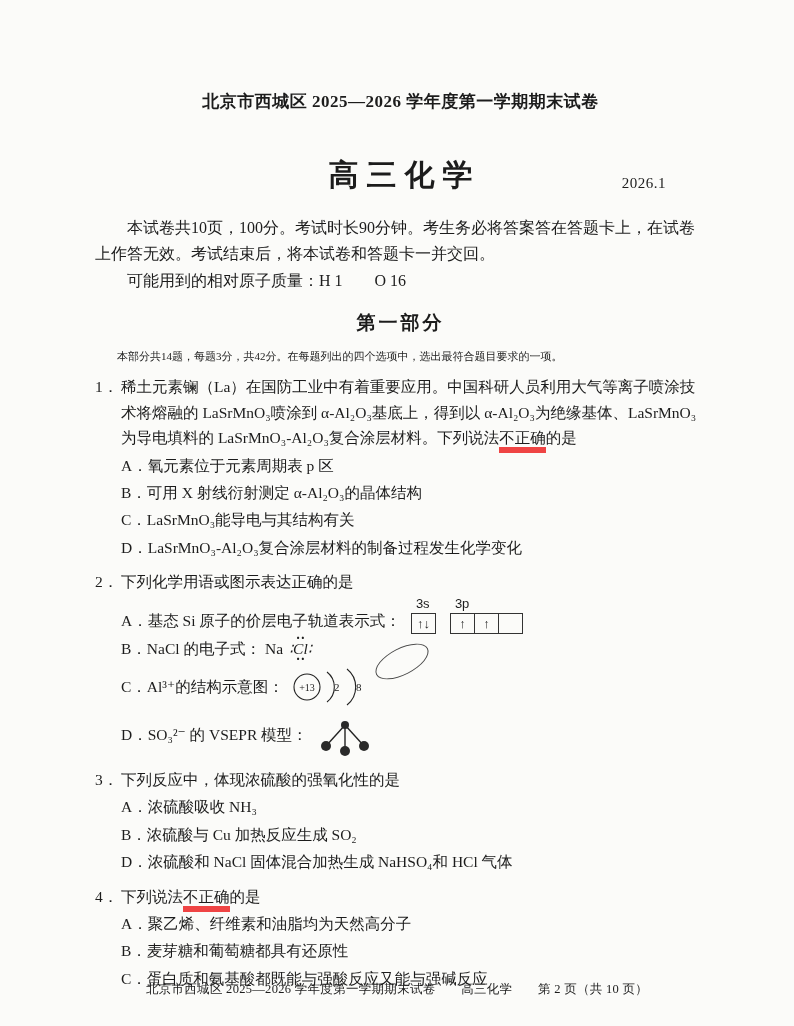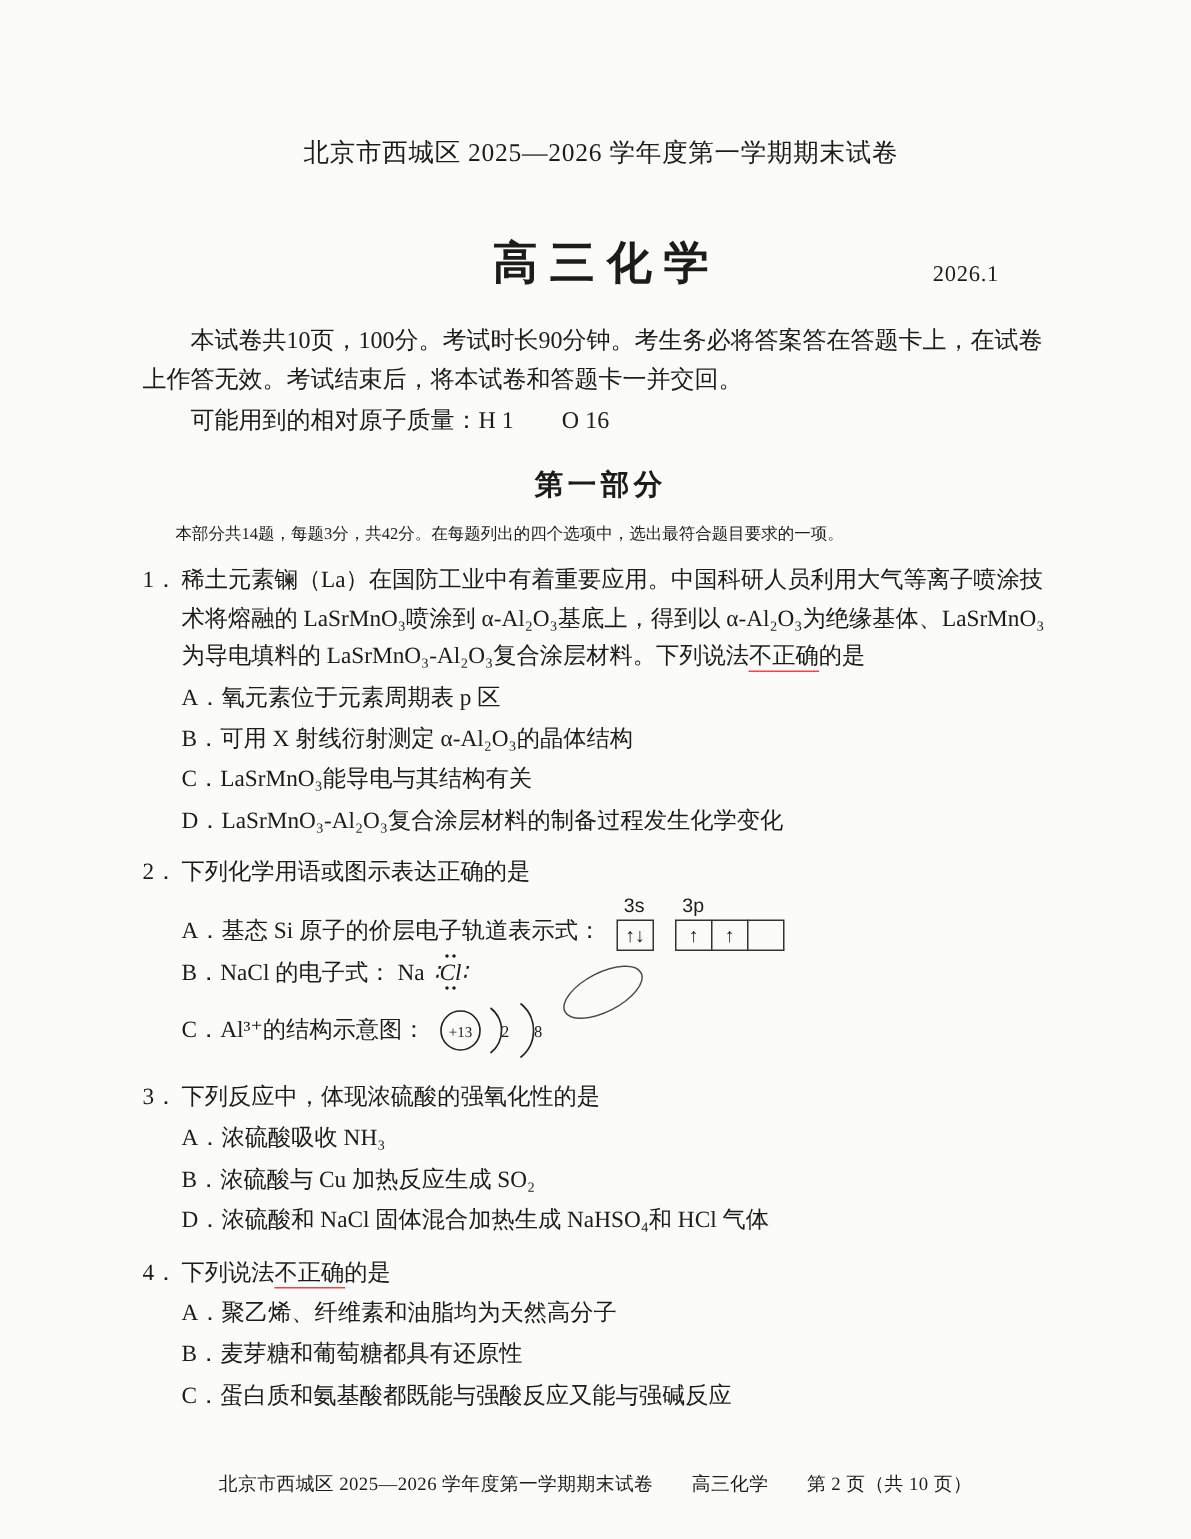--- a/index.html
+++ b/index.html
@@ -4,39 +4,39 @@
 <style>
   * { margin:0; padding:0; box-sizing:border-box; }
   html,body { background:#d9d9d9; }
   body { font-family:"Liberation Serif","DejaVu Serif",serif; color:#1c1c1c; }
   .page {
     width:794px; height:1026px; margin:0 auto; position:relative;
     background:#fbfbf9; overflow:hidden;
   }
   .content { position:absolute; left:95px; right:88px; top:0; }
 
-  .header-title { text-align:center; font-weight:normal; font-size:17px; margin-top:90px; letter-spacing:.5px; }
+  .header-title { text-align:center; font-weight:bold; font-size:17px; margin-top:90px; letter-spacing:.5px; }
 
   .exam-title-row { position:relative; text-align:center; margin-top:42px; height:40px; }
   .exam-title { font-size:30px; font-weight:bold; letter-spacing:8px; padding-left:8px; }
   .exam-date { position:absolute; right:40px; bottom:3px; font-size:15px; letter-spacing:.5px; }
 
   .intro { margin-top:20px; font-size:16px; line-height:1.6; }
   .intro p { text-indent:2em; }
   .atomic-mass { margin-top:2px; }
 
   .section-title { text-align:center; font-weight:bold; font-size:19px; letter-spacing:3px; margin-top:16px; }
 
   .section-intro { margin-top:12px; font-size:11px; line-height:1.6; text-indent:2em; }
 
   .question { margin-top:9px; font-size:15.5px; line-height:1.64; }
   .q-stem { display:flex; }
   .q-num { flex:0 0 26px; }
   .q-text { flex:1; }
-  .emph { border-bottom:1px solid #ef4444; padding-bottom:1px; }
+  .emph { border-bottom:6px solid #ef4444; padding-bottom:1px; }
   .q-options { padding-left:26px; }
   .q-option { margin-top:2px; position:relative; }
   .opt-flex { display:flex; align-items:flex-end; }
   .opt-flex-center { display:flex; align-items:center; }
   .opt-flex > span:first-child, .opt-flex-center > span:first-child { white-space:nowrap; }
 
   
   .orbital { display:inline-flex; align-items:flex-end; gap:14px; margin-left:10px; }
   .orb-group { display:inline-flex; flex-direction:column; align-items:flex-start; }
   .orb-label { font-size:13px; line-height:1; margin-bottom:3px; padding-left:5px; font-family:"Liberation Sans",sans-serif; }
@@ -142,20 +142,32 @@
           <svg class="diagram-svg" width="100" height="46" viewBox="0 0 100 46">
             <circle cx="17" cy="23" r="13" fill="none" stroke="#222" stroke-width="1.1"></circle>
             <text x="17" y="27" text-anchor="middle" font-size="10" fill="#1c1c1c">+13</text>
             <path d="M 37 8 A 19 19 0 0 1 37 38" fill="none" stroke="#222" stroke-width="1.1"></path>
             <text x="44" y="27" font-size="11" fill="#1c1c1c">2</text>
             <path d="M 57 5 A 23 23 0 0 1 57 41" fill="none" stroke="#222" stroke-width="1.1"></path>
             <text x="66" y="27" font-size="11" fill="#1c1c1c">8</text>
           </svg>
         </div>
 
+        <div class="q-option opt-flex-center">
+          <span>D．SO₃²⁻ 的 VSEPR 模型：</span>
+          <svg class="diagram-svg" width="62" height="46" viewBox="0 0 62 46">
+            <line x1="31" y1="13" x2="12" y2="34" stroke="#222" stroke-width="1.4"></line>
+            <line x1="31" y1="13" x2="50" y2="34" stroke="#222" stroke-width="1.4"></line>
+            <line x1="31" y1="13" x2="31" y2="39" stroke="#222" stroke-width="1.4"></line>
+            <circle cx="31" cy="13" r="4" fill="#2a2a2a"></circle>
+            <circle cx="12" cy="34" r="5" fill="#2a2a2a"></circle>
+            <circle cx="50" cy="34" r="5" fill="#2a2a2a"></circle>
+            <circle cx="31" cy="39" r="5" fill="#2a2a2a"></circle>
+          </svg>
+        </div>
 
       </div>
     </div>
 
     <div class="question">
       <div class="q-stem">
         <span class="q-num">3．</span>
         <span class="q-text">下列反应中，体现浓硫酸的强氧化性的是</span>
       </div>
       <div class="q-options">

